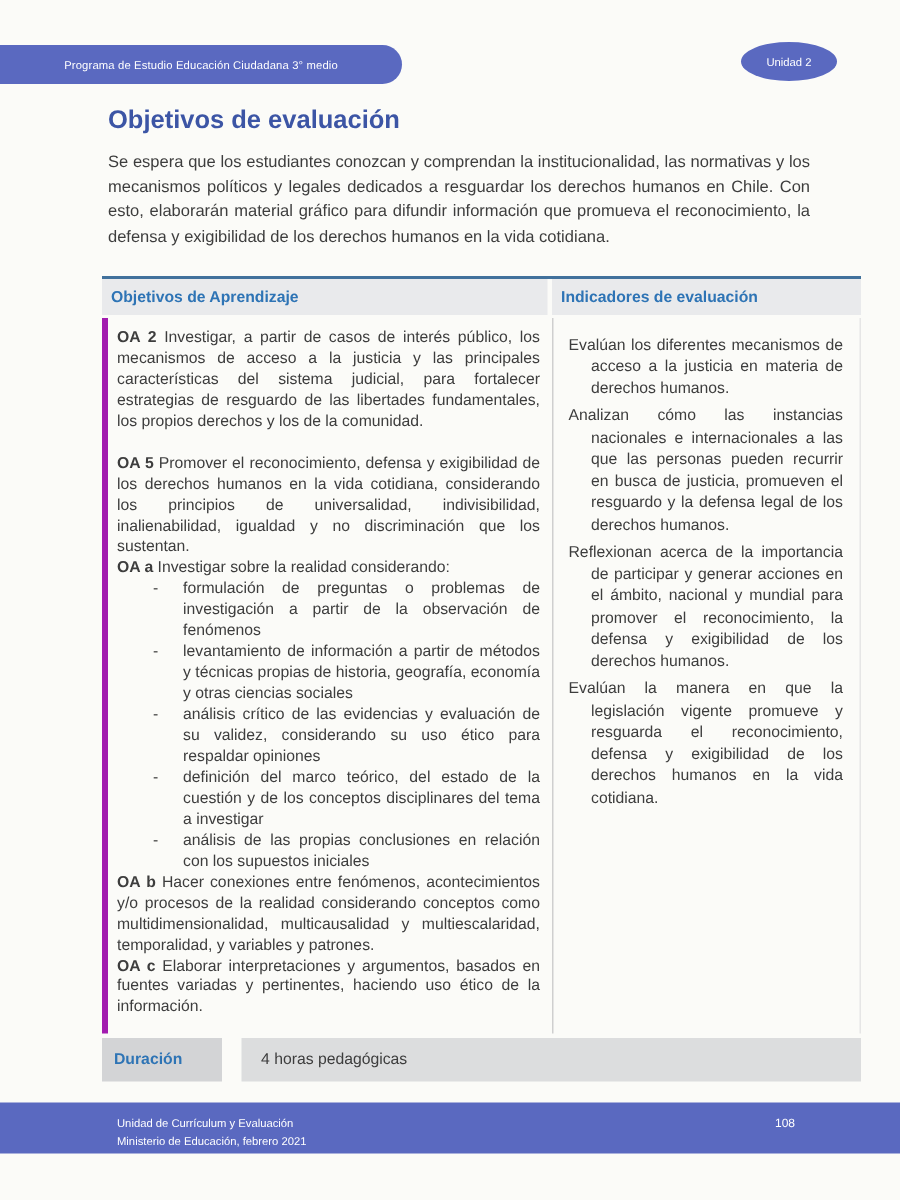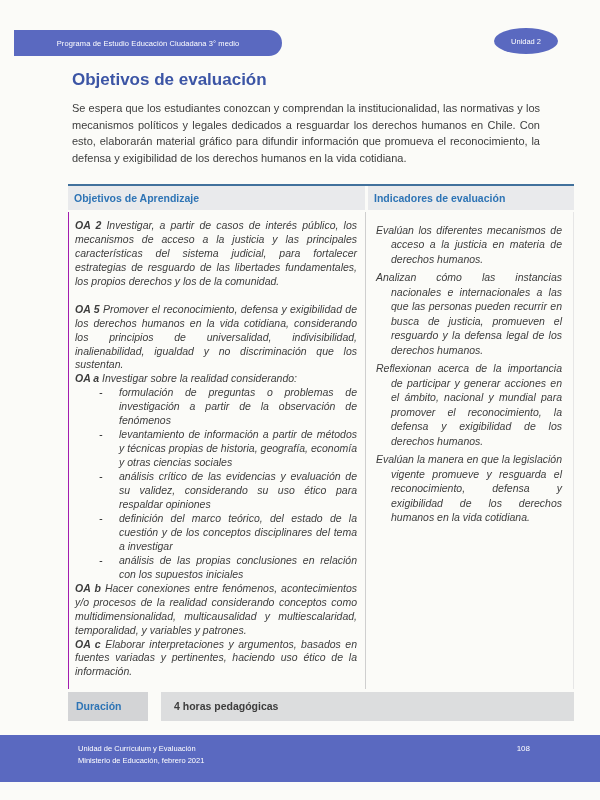--- a/index.html
+++ b/index.html
@@ -7,21 +7,21 @@
     width:600px; height:800px;
     background:#fbfbf8;
     font-family:"Liberation Sans", sans-serif;
     position:relative;
     overflow:hidden;
     color:#3d3d3d;
   }
 
   
   .header-badge {
-    position:absolute; left:14px; top:30px;
+    position:absolute; left:0; top:30px;
     width:268px; height:26px;
     background:#5a69c0; color:#fff;
     font-size:7.5px; letter-spacing:.1px;
     border-radius:0 13px 13px 0;
     display:flex; align-items:center; justify-content:center;
   }
   .unit-badge {
     position:absolute; left:494px; top:28px;
     width:64px; height:26px;
     background:#5a69c0; color:#fff;
@@ -55,23 +55,22 @@
     border-top:2px solid #41719c;
   }
   .th {
     background:#e9eaec; color:#2e74b5;
     font-weight:bold; font-size:10.5px;
     padding:6px 4px 6px 6px;
   }
   .tbody {
     display:grid; grid-template-columns:297px 1fr;
     margin-top:2px;
-    border-left:1px solid #a21caf;
+    border-left:4px solid #a21caf;
     border-right:1px solid #e6e6e6;
-    font-style:italic;
   }
   .cell { font-size:10.5px; line-height:1.33; }
   .cell-left {
     padding:7px 8px 10px 6px;
     border-right:1px solid #cfcfcf;
     text-align:justify;
   }
   .cell-right { padding:7px 7px 10px 6px; line-height:1.38; }
 
   .oa { margin:0; }
@@ -94,27 +93,26 @@
     margin-top:3px;
   }
   .duration-label {
     background:#d3d4d6; color:#2e74b5;
     font-weight:bold; font-size:10.5px;
     padding:8px 0 9px 8px;
   }
   .duration-value {
     background:#dcddde; font-size:10.5px;
     padding:8px 0 9px 13px;
-    font-weight:bold;
   }
 
   
   footer {
     position:absolute; left:0; top:735px;
-    width:600px; height:47px;
+    width:600px; height:34px;
     background:#5a69c0; color:#fff;
     box-sizing:border-box;
     padding:8px 70px 0 78px;
     display:flex; justify-content:space-between; align-items:flex-start;
     font-size:7.5px; line-height:1.55;
   }
   .footer-page { font-size:8px; }
 </style>
 </head>
 <body>

